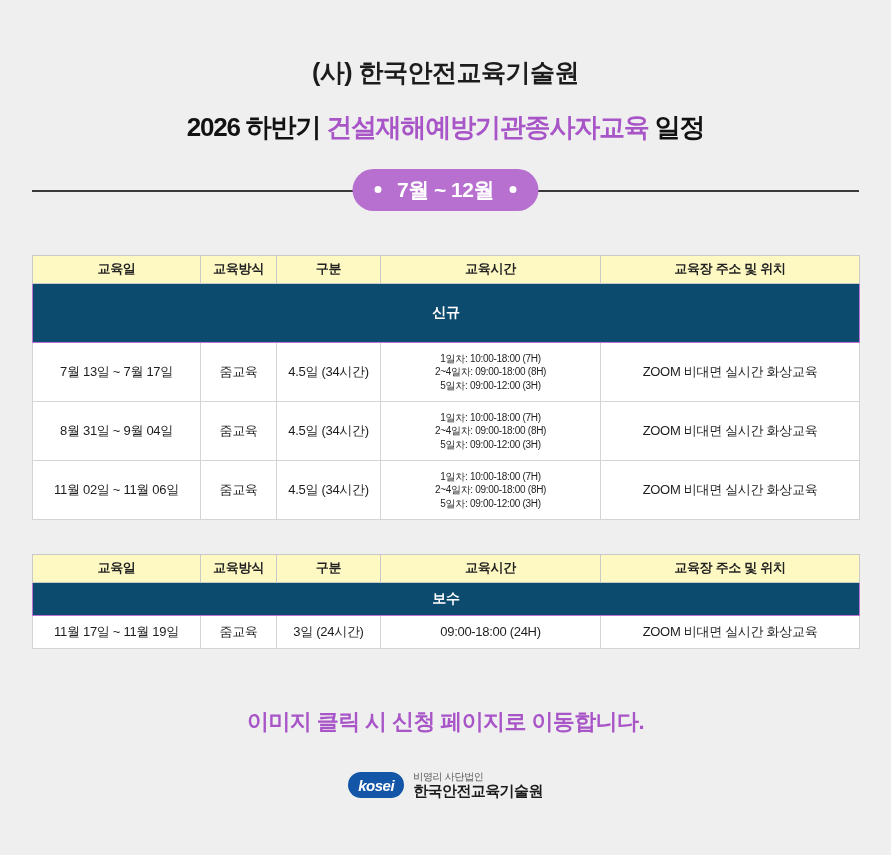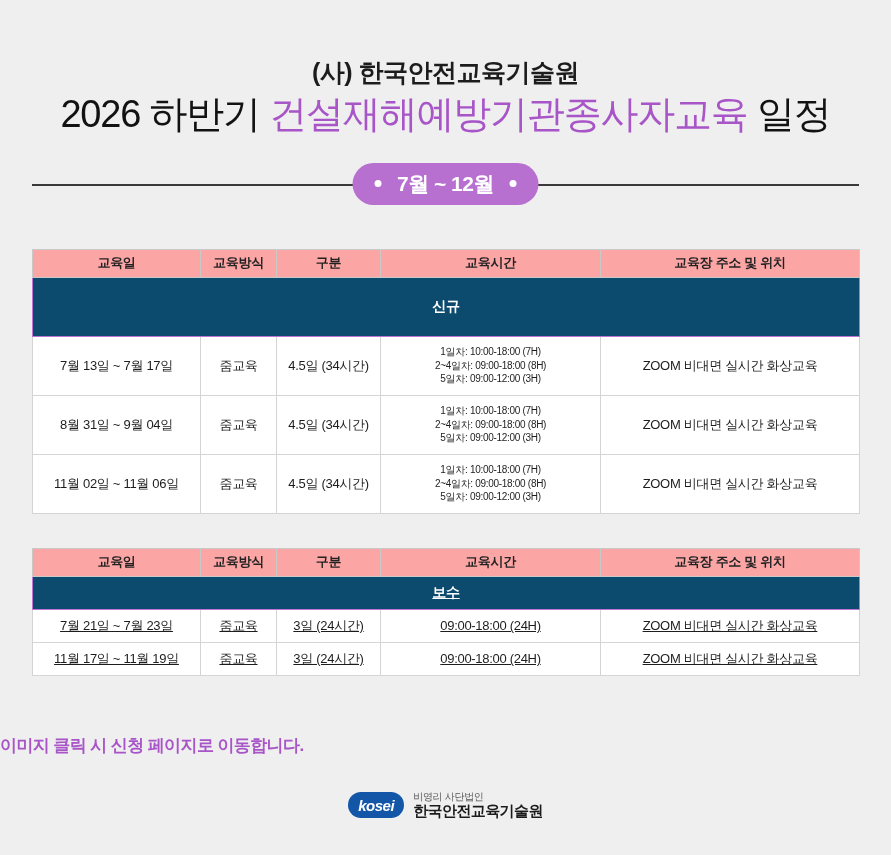--- a/index.html
+++ b/index.html
@@ -26,23 +26,23 @@
     padding-top: 56px;
     text-align: center;
   }
   .org-name {
     font-size: 25px;
     font-weight: bold;
     color: #1c1c1c;
     letter-spacing: -0.5px;
   }
   .main-title {
-    margin-top: 4px;
-    font-size: 38px;
-    font-weight: normal;
+    margin-top: 24px;
+    font-size: 26px;
+    font-weight: bold;
     color: #121212;
     letter-spacing: -1.2px;
     line-height: 1.15;
   }
   .main-title .accent {
     color: #a855c8;
   }
 
   
   .period-band {
@@ -105,54 +105,55 @@
     background: #0c4a6e;
     color: #ffffff;
     font-size: 14px;
     font-weight: bold;
     text-align: center;
     height: 26px;
     border: 1px solid #bb74d3;
     letter-spacing: -0.3px;
   }
   table.sched thead.cols th {
-    background: #fca5a5;
+    background: #fef9c3;
     color: #222;
     font-size: 13px;
     font-weight: bold;
     height: 25px;
     border: 1px solid #c9c9c9;
     letter-spacing: -0.3px;
   }
   table.sched tbody td {
     border: 1px solid #d4d4d4;
     text-align: center;
     color: #1d1d1d;
     letter-spacing: -0.3px;
     padding: 4px 2px;
   }
   table.sched.new tbody td { height: 50px; }
-  table.sched.renew tbody td { height: 24px; text-decoration: underline; }
+  table.sched.renew tbody td { height: 24px; }
 
   .col-date    { width: 168px; }
   .col-method  { width: 76px; }
   .col-div     { width: 104px; }
   .col-time    { width: 220px; }
   .col-place   { width: 259px; }
 
   .time-lines {
     line-height: 1.35;
     font-size: 10px;
     white-space: pre-line;
   }
 
   
   .notice {
     margin-top: 58px;
-    font-size: 17px;
+    text-align: center;
+    font-size: 22px;
     font-weight: bold;
     color: #a855c8;
     letter-spacing: -0.6px;
   }
 
   .logo-row {
     margin-top: 34px;
     display: flex;
     align-items: center;
     justify-content: center;
@@ -284,27 +285,20 @@
         <tr>
           <th>교육일</th>
           <th>교육방식</th>
           <th>구분</th>
           <th>교육시간</th>
           <th>교육장 주소 및 위치</th>
         </tr>
       </thead>
       <tbody>
         <tr>
-          <td>7월 21일 ~ 7월 23일</td>
-          <td>줌교육</td>
-          <td>3일 (24시간)</td>
-          <td>09:00-18:00 (24H)</td>
-          <td>ZOOM 비대면 실시간 화상교육</td>
-        </tr>
-        <tr>
           <td>11월 17일 ~ 11월 19일</td>
           <td>줌교육</td>
           <td>3일 (24시간)</td>
           <td>09:00-18:00 (24H)</td>
           <td>ZOOM 비대면 실시간 화상교육</td>
         </tr>
       </tbody>
     </table>
   </div>
 

